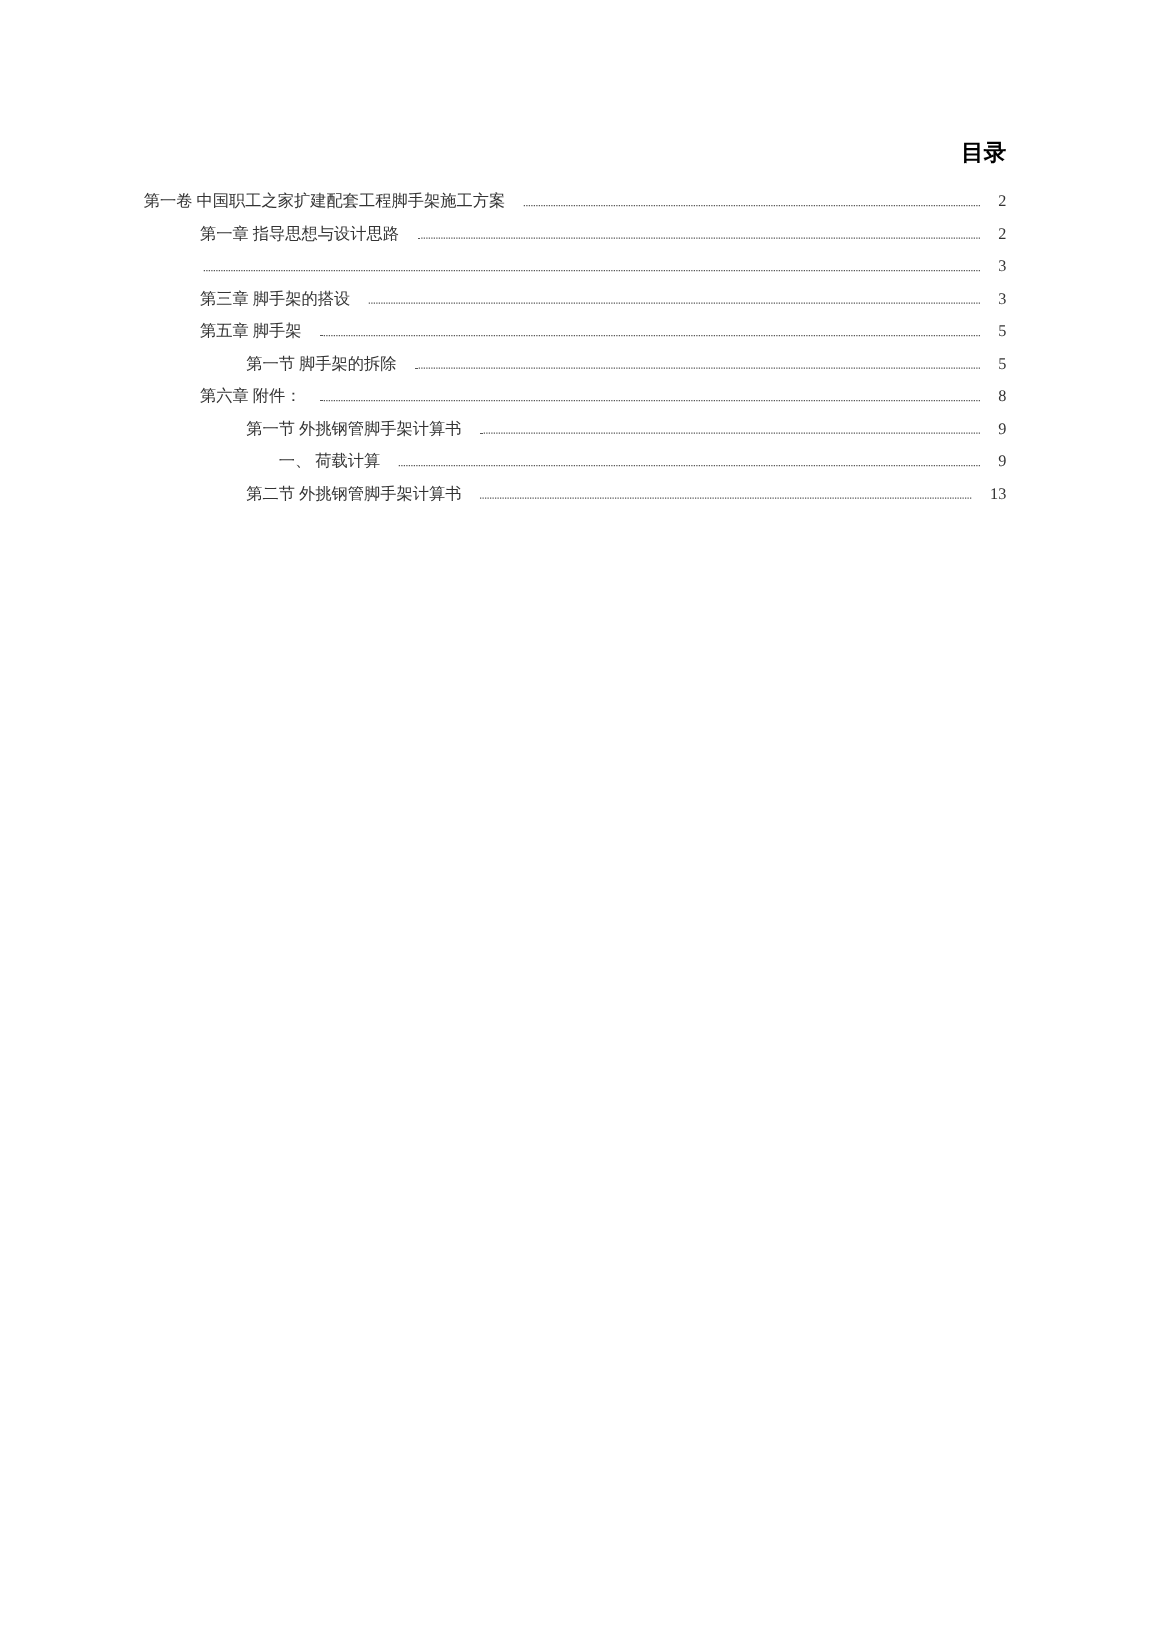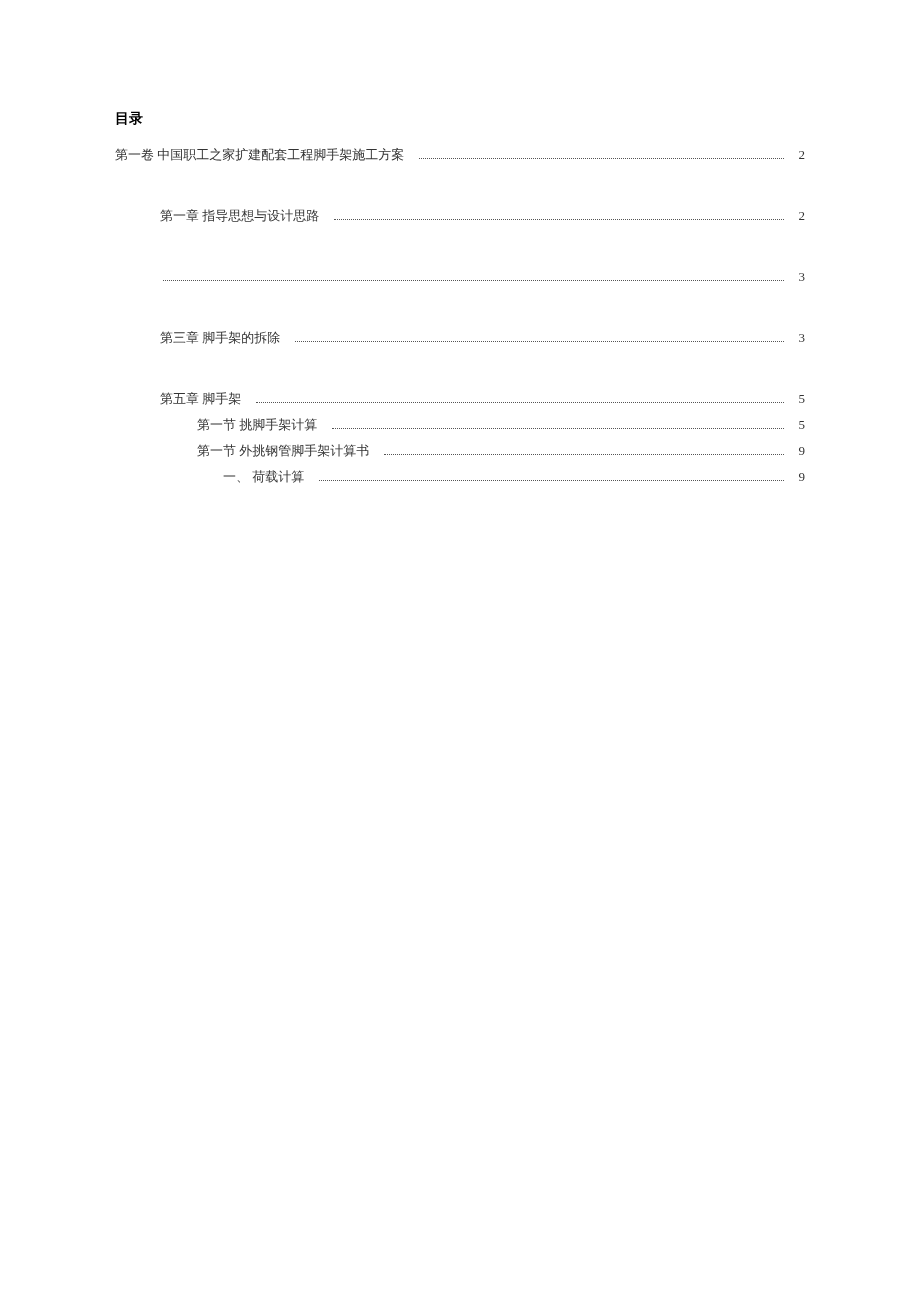--- a/index.html
+++ b/index.html
@@ -8,22 +8,22 @@
       box-sizing: border-box;
     }
     body {
       width: 920px;
       height: 1302px;
       background: #ffffff;
       font-family: "SimSun", "宋体", serif;
       padding: 110px 115px 100px 115px;
     }
     .toc-title {
-      text-align: left;
-      font-size: 14px;
+      text-align: right;
+      font-size: 18px;
       font-weight: bold;
       color: #000000;
       margin-bottom: 14px;
       font-family: Liberation Mono, monospace;
     }
     .toc-entry {
       display: flex;
       align-items: baseline;
       font-size: 13px;
       color: #333333;
@@ -37,21 +37,21 @@
     .toc-dots {
       flex: 1;
       border-bottom: 1.5px dotted #555555;
       margin: 0 3px 3px 3px;
       min-width: 10px;
     }
     .toc-page {
       flex-shrink: 0;
     }
     .indent-0 { padding-left: 0; }
-    .indent-1 { padding-left: 45px; margin-top: 35px; }
+    .indent-1 { padding-left: 45px; }
     .indent-2 { padding-left: 82px; }
     .indent-3 { padding-left: 108px; }
   </style>
 </head>
 <body>
 
 <div class="toc-title">目录</div>
 
 <div id="toc-container">
     <div class="toc-entry indent-0">
@@ -62,37 +62,47 @@
     <div class="toc-entry indent-1">
       <span class="toc-text">第一章 指导思想与设计思路 </span>
       <span class="toc-dots"></span>
       <span class="toc-page">2</span>
     </div>
     <div class="toc-entry indent-1">
       <span class="toc-dots"></span>
       <span class="toc-page">3</span>
     </div>
     <div class="toc-entry indent-1">
-      <span class="toc-text">第三章 脚手架的拆除 </span>
+      <span class="toc-text">第三章 脚手架的搭设 </span>
       <span class="toc-dots"></span>
       <span class="toc-page">3</span>
     </div>
     <div class="toc-entry indent-1">
       <span class="toc-text">第五章 脚手架 </span>
       <span class="toc-dots"></span>
       <span class="toc-page">5</span>
     </div>
     <div class="toc-entry indent-2">
-      <span class="toc-text">第一节 挑脚手架计算</span>
+      <span class="toc-text">第一节 脚手架的拆除</span>
       <span class="toc-dots"></span>
       <span class="toc-page">5</span>
+    </div>
+    <div class="toc-entry indent-1">
+      <span class="toc-text">第六章 附件： </span>
+      <span class="toc-dots"></span>
+      <span class="toc-page">8</span>
     </div>
     <div class="toc-entry indent-2">
       <span class="toc-text">第一节 外挑钢管脚手架计算书</span>
       <span class="toc-dots"></span>
       <span class="toc-page">9</span>
     </div>
     <div class="toc-entry indent-3">
       <span class="toc-text">一、 荷载计算 </span>
       <span class="toc-dots"></span>
       <span class="toc-page">9</span>
     </div>
+    <div class="toc-entry indent-2">
+      <span class="toc-text">第二节 外挑钢管脚手架计算书</span>
+      <span class="toc-dots"></span>
+      <span class="toc-page">13</span>
+    </div>
   </div>
 
 </body></html>

